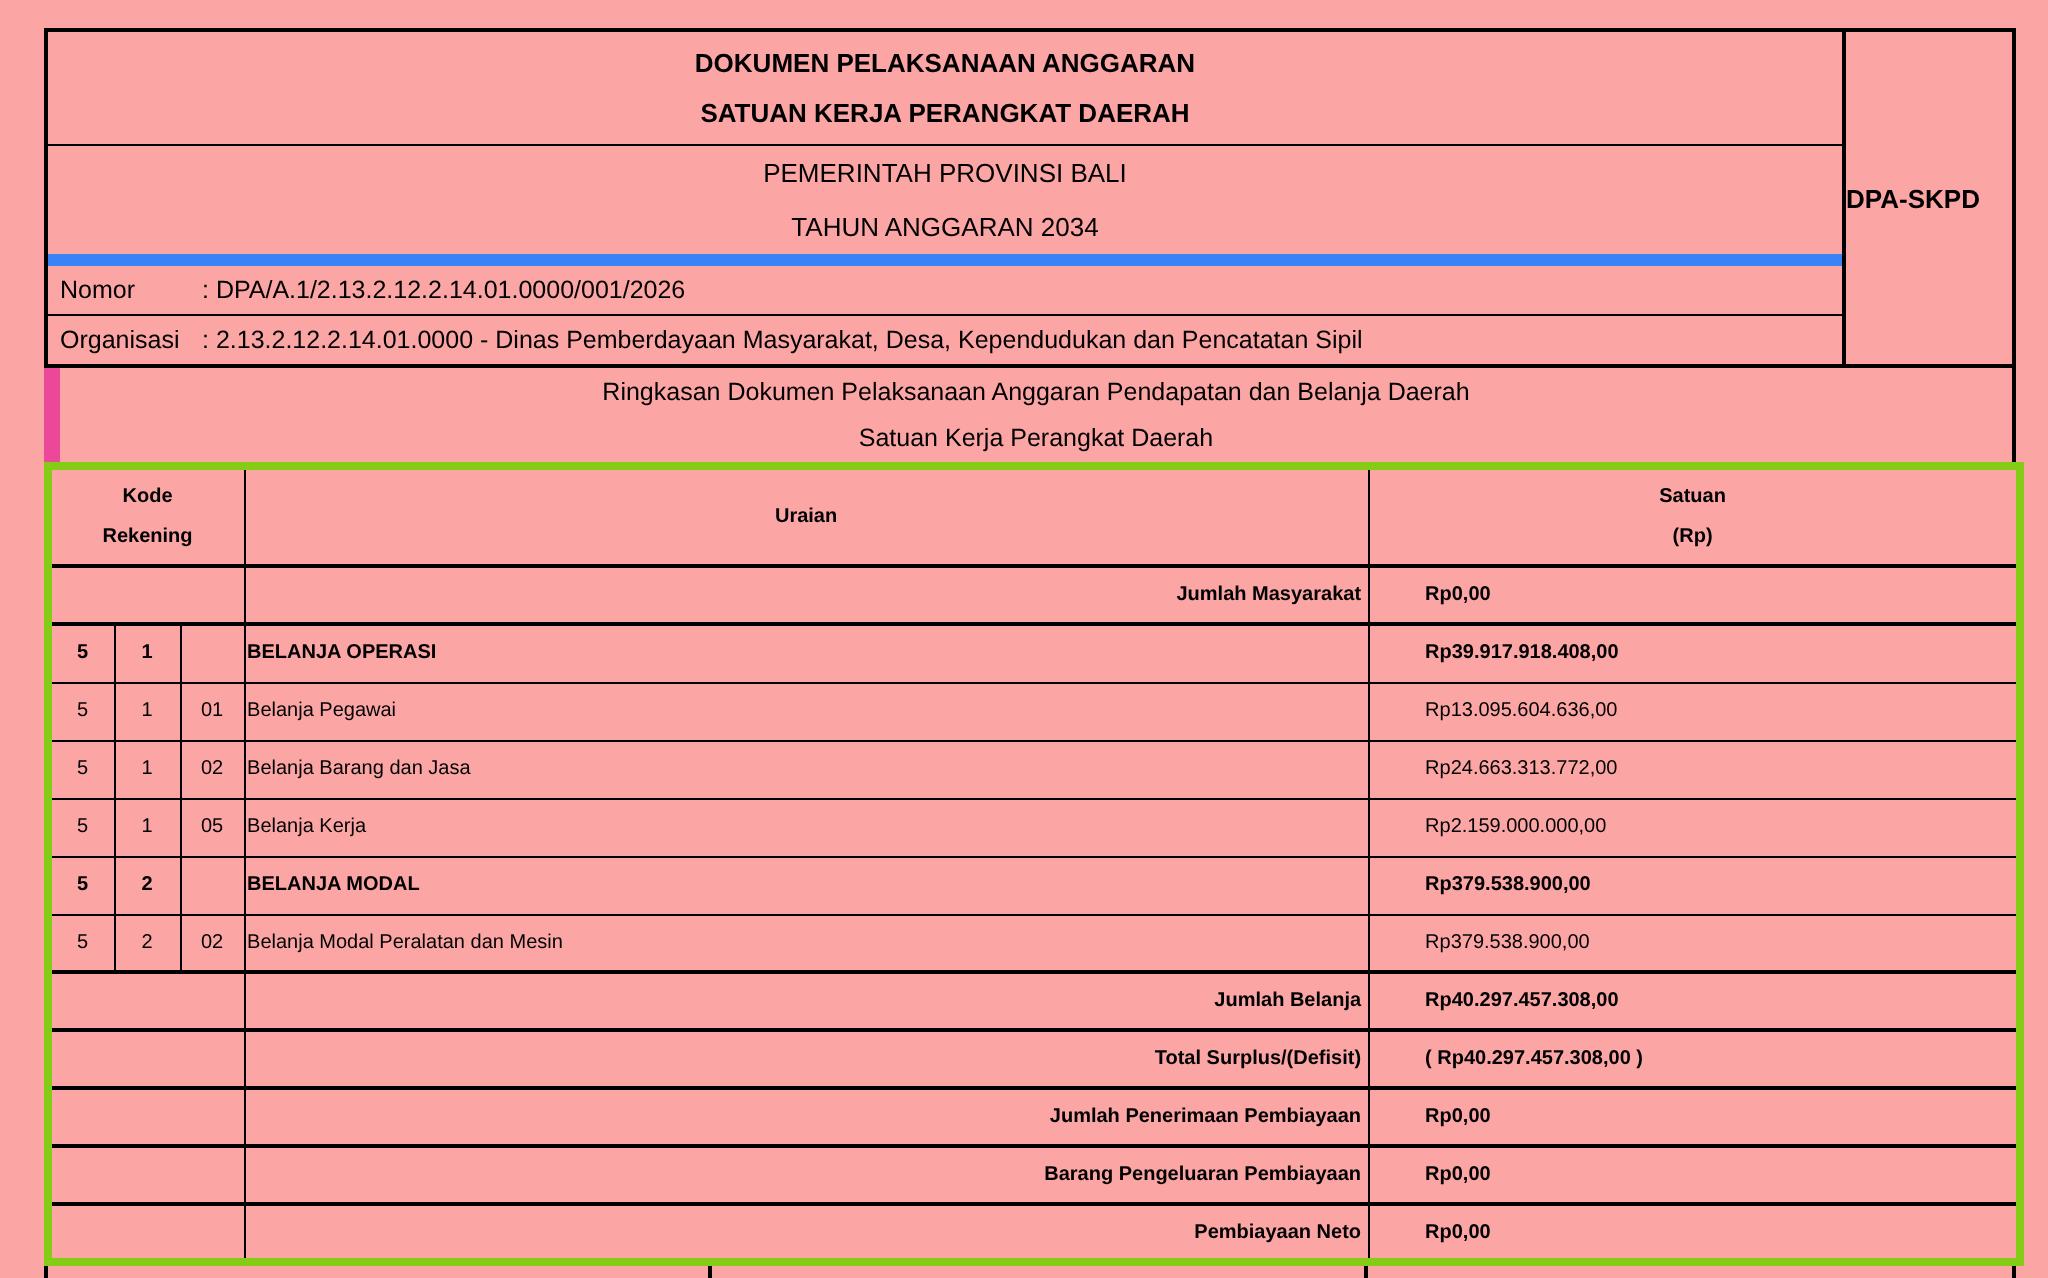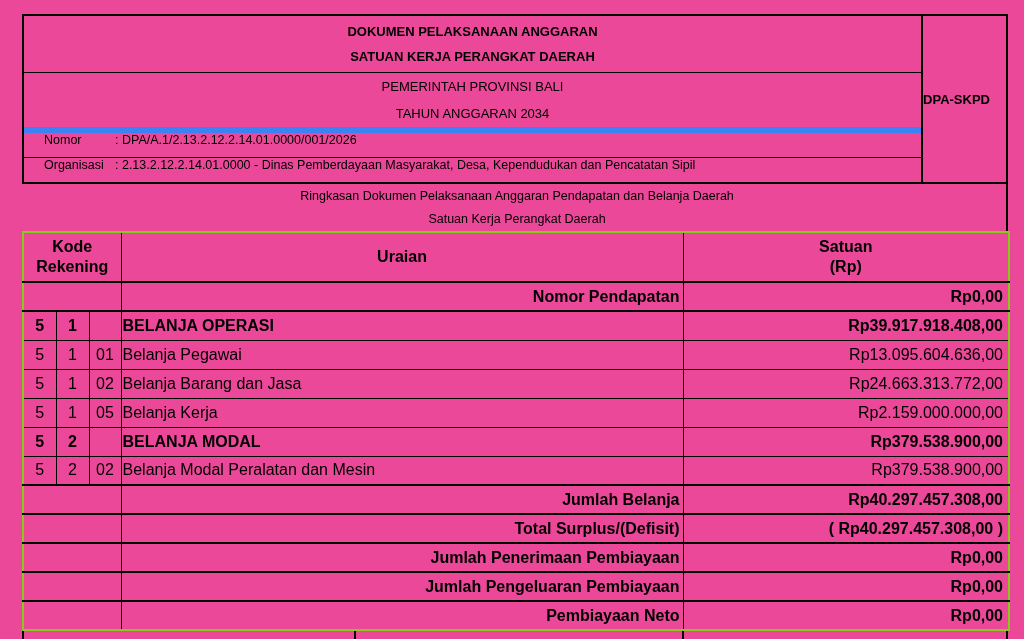--- a/index.html
+++ b/index.html
@@ -1,21 +1,21 @@
 <!DOCTYPE html>
 <html><head>
 <meta charset="utf-8">
 <style>
   * { margin: 0; padding: 0; box-sizing: border-box; }
   html, body { background: #ffffff; }
   .page {
     position: relative;
     width: 1024px;
     height: 639px;
-    background: #ec4899;
+    background: #fca5a5;
     overflow: hidden;
     font-family: "Liberation Sans", sans-serif;
     color: #000000;
   }
   .doc {
     position: absolute;
     left: 22px;
     top: 14px;
     width: 986px;
   }
@@ -36,69 +36,69 @@
   }
   .agency-cell {
     height: 60px;
     border-bottom: 6px solid #3b82f6;
     display: flex; flex-direction: column; justify-content: center;
     text-align: center;
     font-size: 13px; line-height: 27px;
   }
   .meta-row {
     height: 25px;
-    display: flex; align-items: flex-start;
+    display: flex; align-items: center;
     font-size: 12.5px;
-    padding-left: 20px;
+    padding-left: 6px;
     border-bottom: 1px solid #000;
   }
   .meta-row.last { border-bottom: none; height: 24px; }
   .meta-label { display: inline-block; width: 71px; flex: 0 0 71px; }
   .meta-value { white-space: nowrap; }
   .dpa-box {
     width: 69px;
     border-left: 2px solid #000;
     display: flex; align-items: center; justify-content: center;
     font-weight: bold; font-size: 13px;
   }
 
   
   .section-title {
     height: 47px;
-    border-left: 6px solid #ec4899;
+    border-left: 8px solid #ec4899;
     border-right: 2px solid #000;
     display: flex; flex-direction: column; justify-content: center;
     text-align: center;
     font-size: 12.5px; line-height: 23px;
   }
 
   
   table.budget {
     border-collapse: collapse;
     table-layout: fixed;
     width: 986px;
-    border: 2px solid #84cc16;
-    font-size: 16px;
+    border: 4px solid #84cc16;
+    font-size: 10px;
   }
   table.budget th, table.budget td {
     border: 1px solid #000;
     overflow: hidden;
     white-space: nowrap;
     vertical-align: middle;
   }
   table.budget thead tr { height: 50px; }
   table.budget tbody tr { height: 29px; }
   th.h-kode { text-align: center; font-weight: bold; line-height: 20px; }
   th.h-uraian { text-align: center; font-weight: bold; border-left: 2px solid #000; margin-top: 44px; }
   th.h-jumlah { text-align: center; font-weight: bold; border-left: 2px solid #000; line-height: 20px; }
   thead th { border-bottom: 2px solid #000; }
   td.k { text-align: center; }
   td.uraian { text-align: left; padding-left: 1px; border-left: 2px solid #000; }
   td.uraian.right { text-align: right; padding-right: 3px; padding-left: 0; }
-  td.amount { text-align: right; padding-right: 5px; border-left: 2px solid #000; }
+  td.amount { text-align: left; padding-right: 5px; border-left: 2px solid #000; padding-left: 28px; }
   .bold { font-weight: bold; }
   tr.bt2 > td { border-top-width: 2px; }
   tr.bt1 > td { border-top-width: 1px; }
 
   
   .bottom-strip {
     position: relative;
     height: 12px;
     border-left: 2px solid #000;
     border-right: 2px solid #000;
@@ -161,21 +161,21 @@
           <th class="h-uraian">Uraian</th>
           <th class="h-jumlah">
             <div>Satuan</div>
             <div>(Rp)</div>
           </th>
         </tr>
       </thead>
       <tbody>
         <tr class="bt2">
           <td colspan="3"></td>
-          <td class="uraian right bold">Nomor Pendapatan</td>
+          <td class="uraian right bold">Jumlah Masyarakat</td>
           <td class="amount bold">Rp0,00</td>
         </tr>
         <tr class="bt2">
           <td class="k bold">5</td>
           <td class="k bold">1</td>
           <td class="k bold"></td>
           <td class="uraian bold">BELANJA OPERASI</td>
           <td class="amount bold">Rp39.917.918.408,00</td>
         </tr>
         <tr class="bt1">
@@ -223,21 +223,21 @@
           <td class="uraian right bold">Total Surplus/(Defisit)</td>
           <td class="amount bold">( Rp40.297.457.308,00 )</td>
         </tr>
         <tr class="bt2">
           <td colspan="3"></td>
           <td class="uraian right bold">Jumlah Penerimaan Pembiayaan</td>
           <td class="amount bold">Rp0,00</td>
         </tr>
         <tr class="bt2">
           <td colspan="3"></td>
-          <td class="uraian right bold">Jumlah Pengeluaran Pembiayaan</td>
+          <td class="uraian right bold">Barang Pengeluaran Pembiayaan</td>
           <td class="amount bold">Rp0,00</td>
         </tr>
         <tr class="bt2">
           <td colspan="3"></td>
           <td class="uraian right bold">Pembiayaan Neto</td>
           <td class="amount bold">Rp0,00</td>
         </tr>
       </tbody>
     </table>
 

